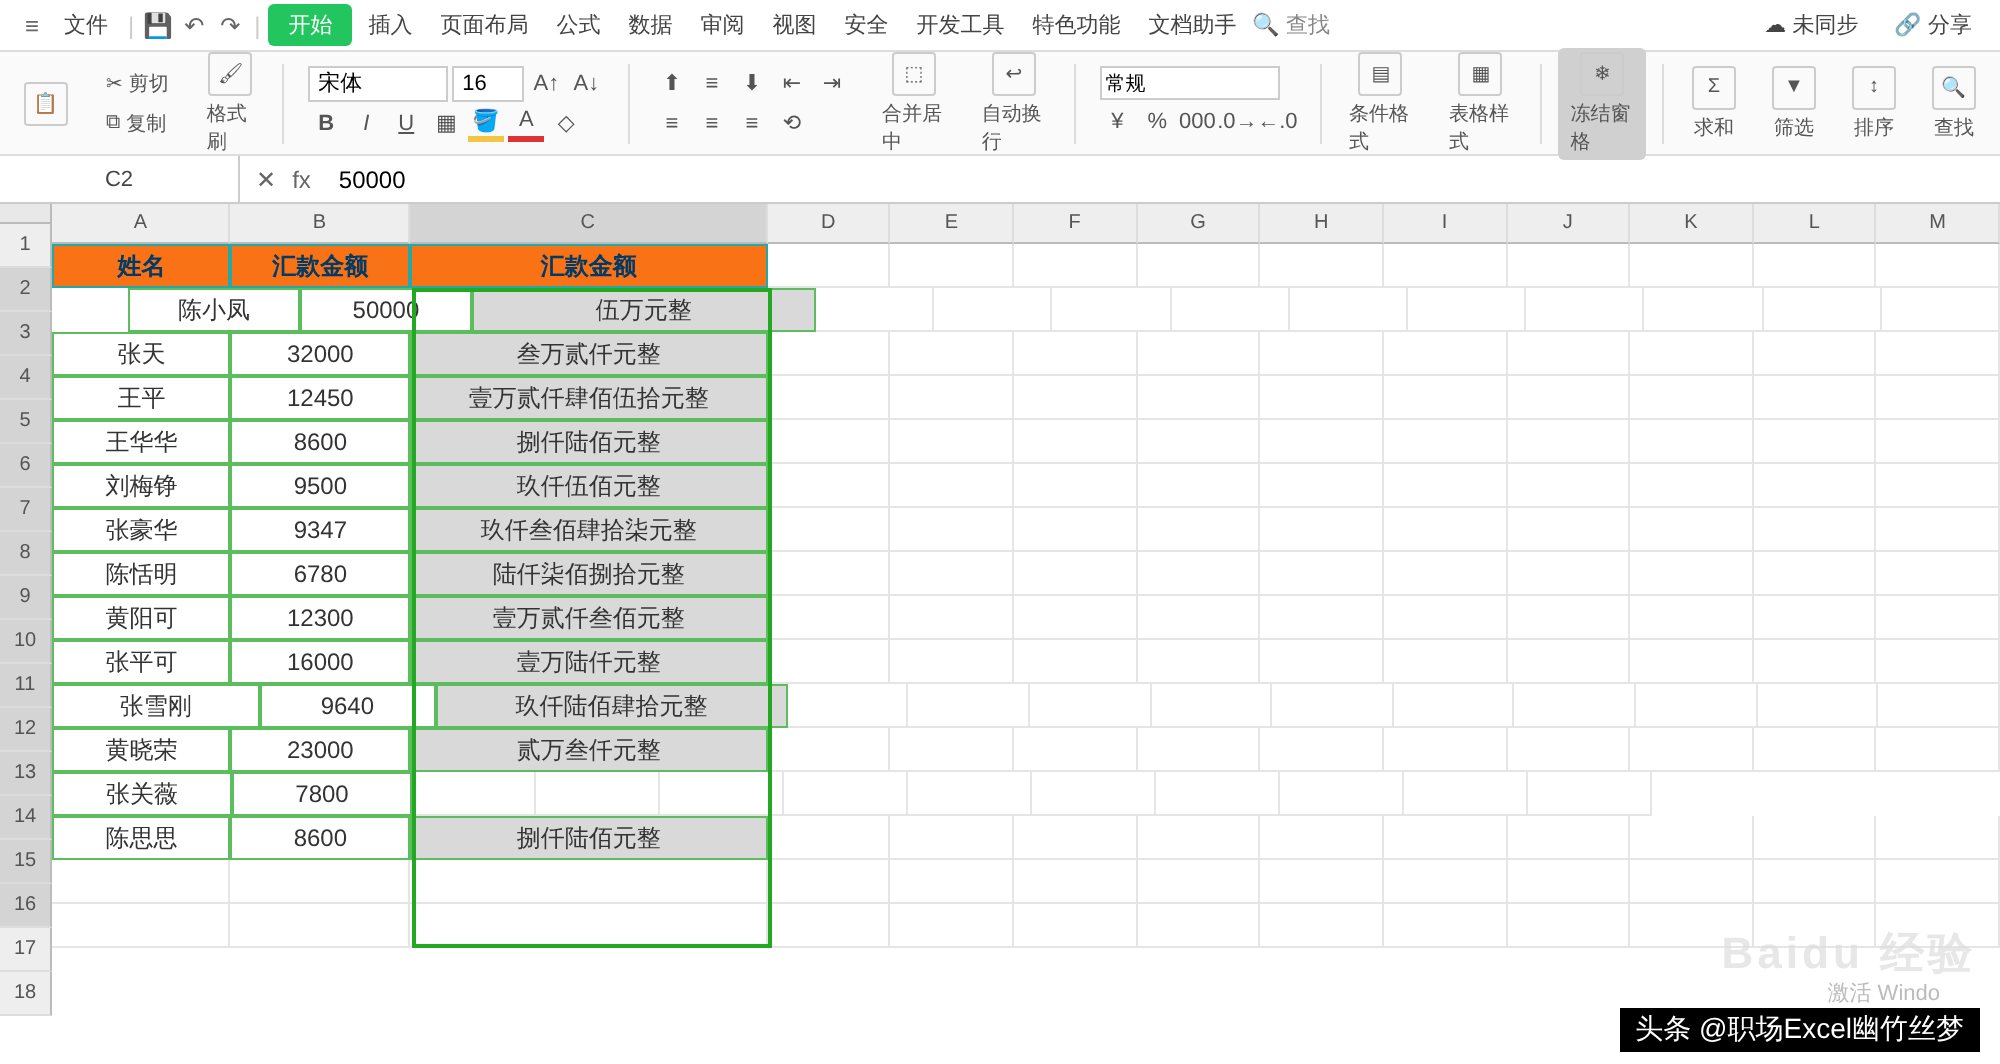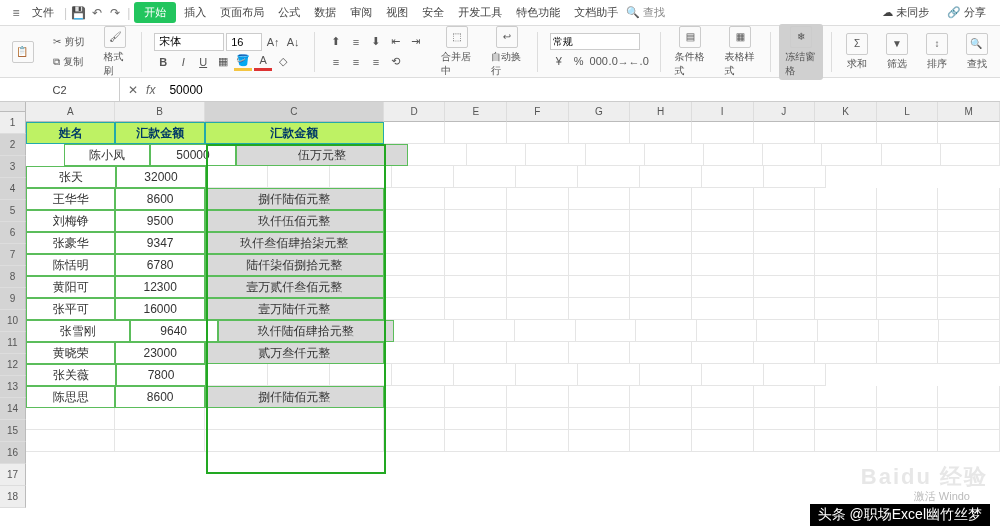--- a/index.html
+++ b/index.html
@@ -26,37 +26,37 @@
 .font-size-select { border: 1px solid #ccc; font-size: 11px; padding: 2px 4px; background: #fff; width: 36px; }
 .mini-btn { width: 18px; height: 18px; display: inline-flex; align-items: center; justify-content: center; color: #555; font-size: 11px; cursor: pointer; }
 .icon-row { display: flex; gap: 2px; align-items: center; }
 .dd { width: 90px; border: 1px solid #ccc; font-size: 10px; padding: 2px; background: #fff; }
 .ribbon-big.active { background: #d0d0d0; border-radius: 3px; }
 
 
 .formula-bar { display: flex; align-items: center; height: 24px; border-bottom: 1px solid #ccc; }
 .name-box { width: 120px; border-right: 1px solid #ccc; height: 100%; display: flex; align-items: center; justify-content: center; font-size: 11px; color: #444; }
 .fx-area { display: flex; align-items: center; padding: 0 8px; gap: 8px; color: #666; }
-.fx-label { font-style: italic; }
+.fx-label { }
 .formula-input { border: none; outline: none; font-size: 12px; padding: 0 6px; }
 
 
 .sheet-wrap { display: flex; height: calc(100% - 102px - 24px); }
 .row-headers { display: flex; flex-direction: column; background: #e8e8e8; }
 .corner { width: 26px; height: 20px; background: #e8e8e8; border-right: 1px solid #bbb; border-bottom: 1px solid #bbb; }
 .row-h { width: 26px; height: 22px; display: flex; align-items: center; justify-content: center; font-size: 10px; color: #555; border-right: 1px solid #bbb; border-bottom: 1px solid #ddd; background: #eee; }
 .row-h.sel { background: #d4d4d4; }
 .grid { flex: 1; overflow: hidden; }
 .col-headers { display: flex; height: 20px; background: #eee; }
 .col-h { display: flex; align-items: center; justify-content: center; font-size: 10px; color: #555; border-right: 1px solid #ddd; border-bottom: 1px solid #bbb; background: #eee; }
 .col-h.sel { background: #d4d4d4; }
 .cells { position: relative; }
 .row { display: flex; height: 22px; }
 .cell { border-right: 1px solid #e5e5e5; border-bottom: 1px solid #e5e5e5; display: flex; align-items: center; justify-content: center; font-size: 12px; background: #fff; }
-.cell.header-cell { background: #bef264; color: #003a66; font-weight: bold; border: 1px solid #2aa; }
+.cell.header-cell { background: #f97316; color: #003a66; font-weight: bold; border: 1px solid #2aa; }
 .cell.data-a { text-align: center; }
 .cell.data-b { text-align: center; }
 .cell.data-c { background: #d9d9d9; text-align: center; }
 .selection-outline { position: absolute; border: 2px solid #22a822; pointer-events: none; }
 
 
 .watermark { position: absolute; right: 12px; bottom: 40px; color: #ddd; font-size: 22px; font-weight: bold; opacity: 0.7; letter-spacing: 2px; }
 .footer-text { position: absolute; right: 10px; bottom: 6px; background: #000; color: #fff; font-size: 14px; padding: 2px 8px; }
 .activate { position: absolute; right: 30px; bottom: 28px; color: #bbb; font-size: 11px; }
 </style>
@@ -275,20 +275,36 @@
           <div class="cell" style="width: 62px;"></div>
           <div class="cell" style="width: 62px;"></div>
           <div class="cell" style="width: 62px;"></div>
           <div class="cell" style="width: 62px;"></div>
           <div class="cell" style="width: 62px;"></div>
           <div class="cell" style="width: 62px;"></div>
         </div>
         <div class="row">
           <div class="cell data-a" style="width: 90px; border: 1px solid rgb(91, 189, 91);">张天</div>
           <div class="cell data-b" style="width: 90px; border: 1px solid rgb(91, 189, 91);">32000</div>
+          <div class="cell data-c" style="width: 180px; border: 1px solid rgb(91, 189, 91);">叁万贰仟元整</div>
+          <div class="cell" style="width: 62px;"></div>
+          <div class="cell" style="width: 62px;"></div>
+          <div class="cell" style="width: 62px;"></div>
+          <div class="cell" style="width: 62px;"></div>
+          <div class="cell" style="width: 62px;"></div>
+          <div class="cell" style="width: 62px;"></div>
+          <div class="cell" style="width: 62px;"></div>
+          <div class="cell" style="width: 62px;"></div>
+          <div class="cell" style="width: 62px;"></div>
+          <div class="cell" style="width: 62px;"></div>
+        </div>
+        <div class="row">
+          <div class="cell data-a" style="width: 90px; border: 1px solid rgb(91, 189, 91);">王平</div>
+          <div class="cell data-b" style="width: 90px; border: 1px solid rgb(91, 189, 91);">12450</div>
+          <div class="cell data-c" style="width: 180px; border: 1px solid rgb(91, 189, 91);">壹万贰仟肆佰伍拾元整</div>
           <div class="cell" style="width: 62px;"></div>
           <div class="cell" style="width: 62px;"></div>
           <div class="cell" style="width: 62px;"></div>
           <div class="cell" style="width: 62px;"></div>
           <div class="cell" style="width: 62px;"></div>
           <div class="cell" style="width: 62px;"></div>
           <div class="cell" style="width: 62px;"></div>
           <div class="cell" style="width: 62px;"></div>
           <div class="cell" style="width: 62px;"></div>
           <div class="cell" style="width: 62px;"></div>

